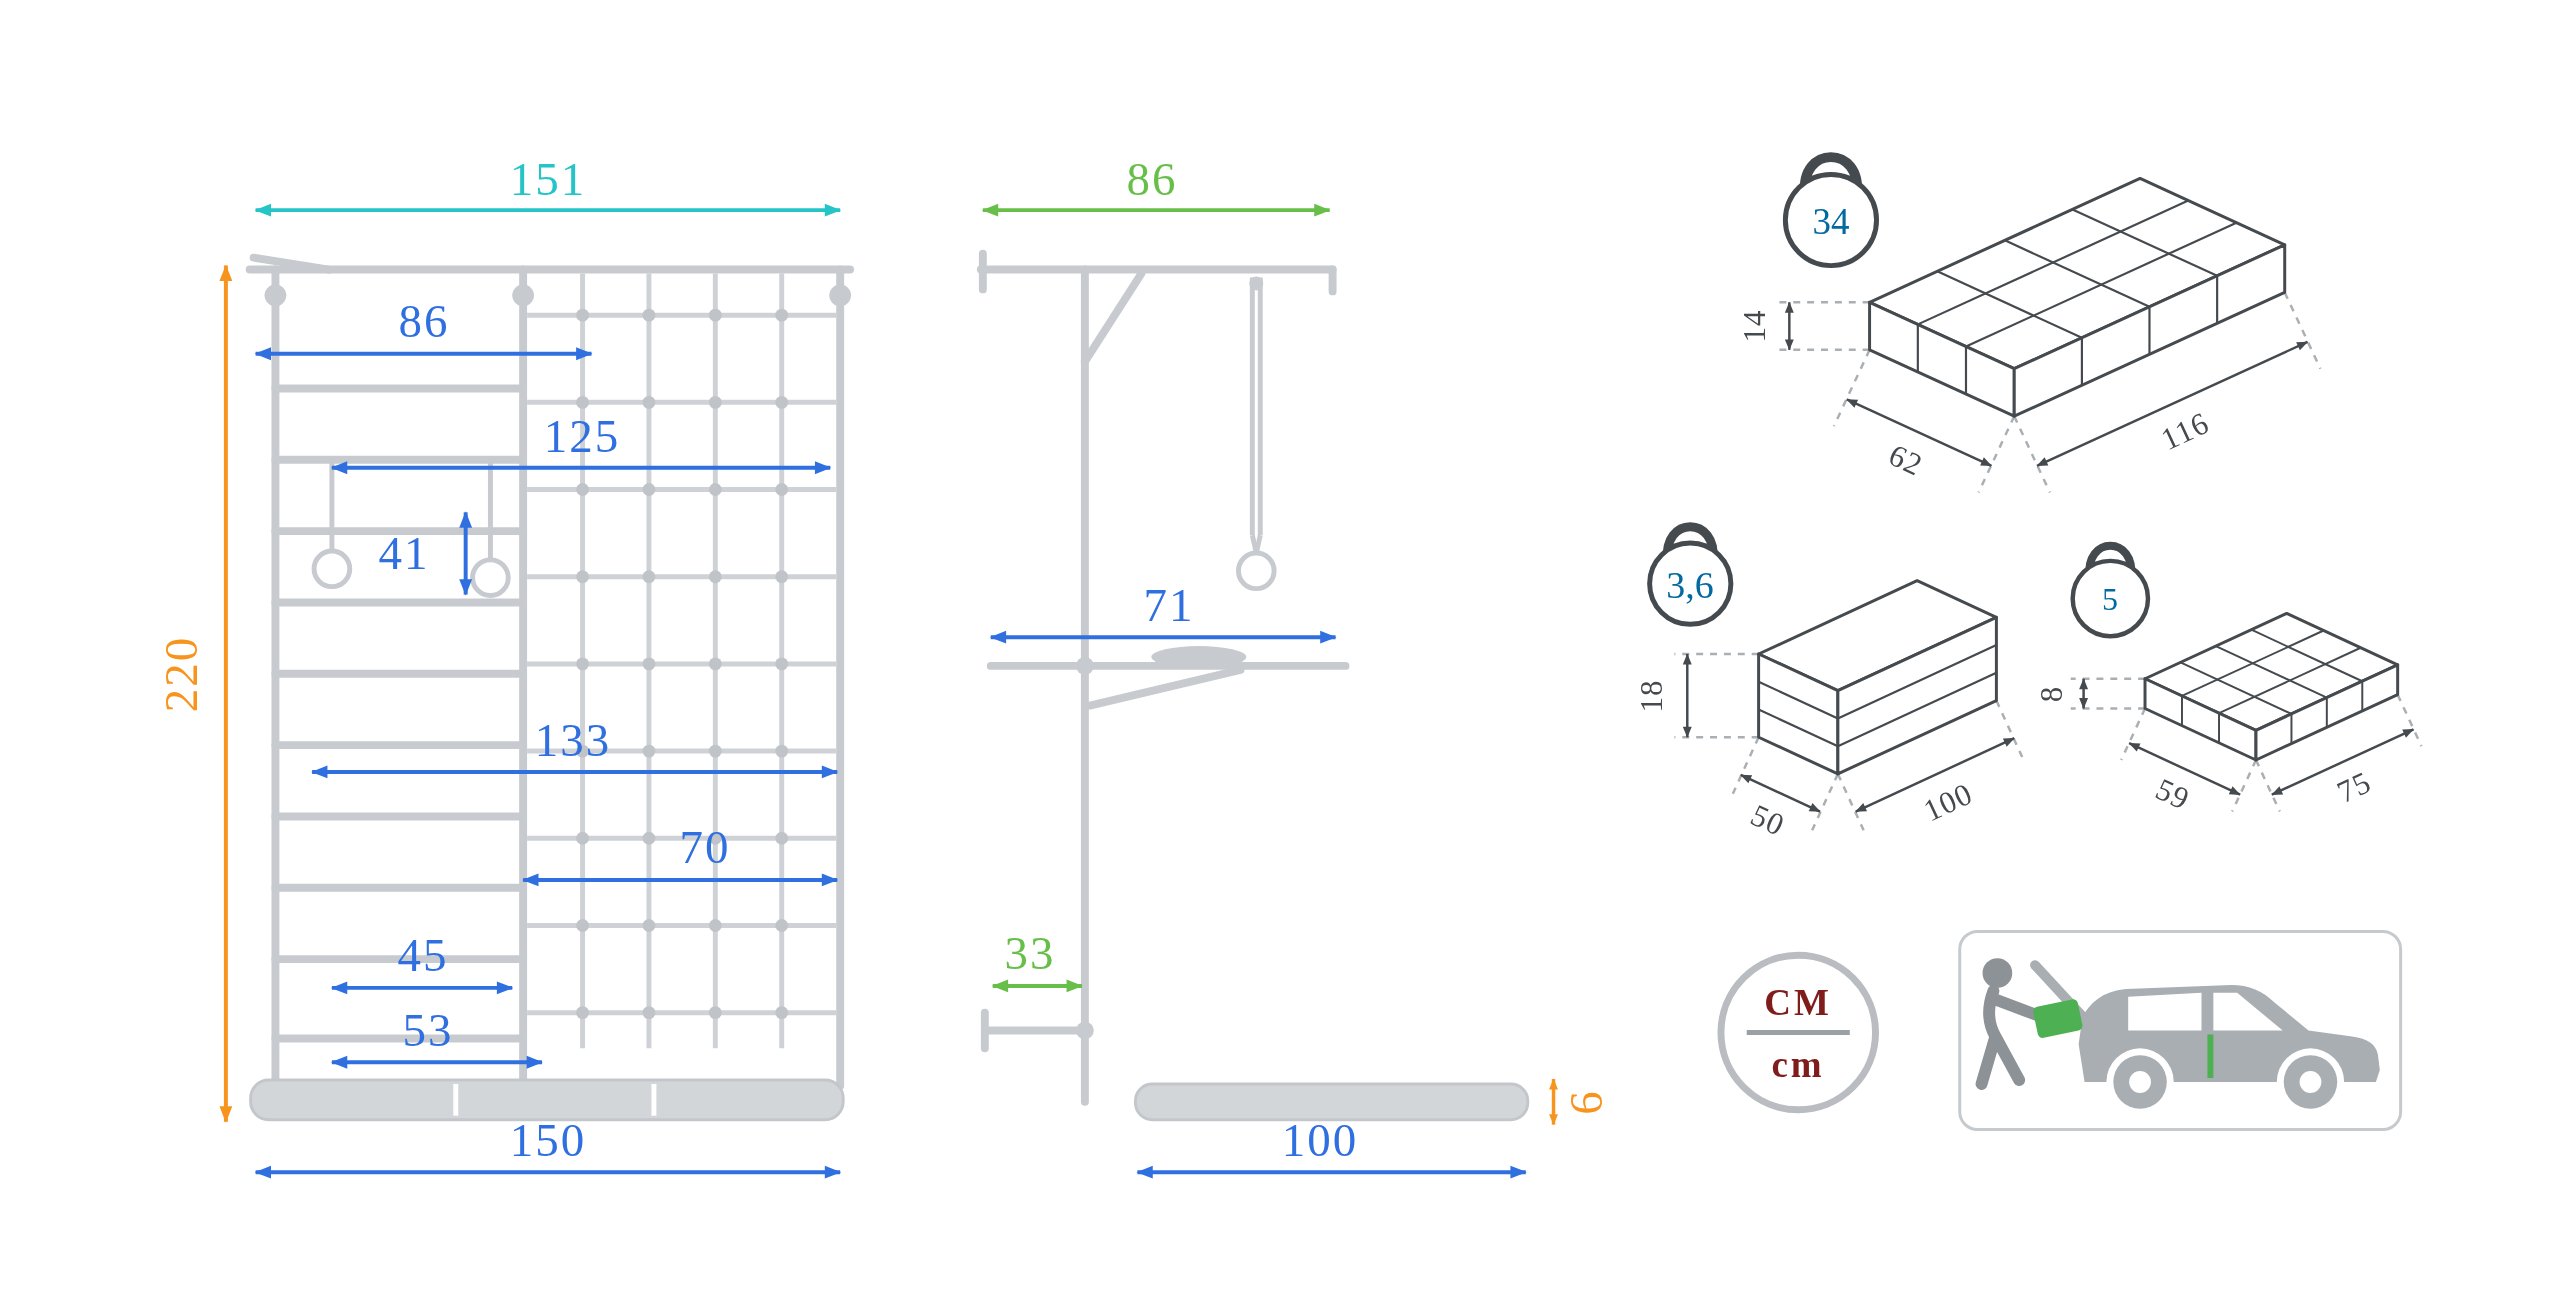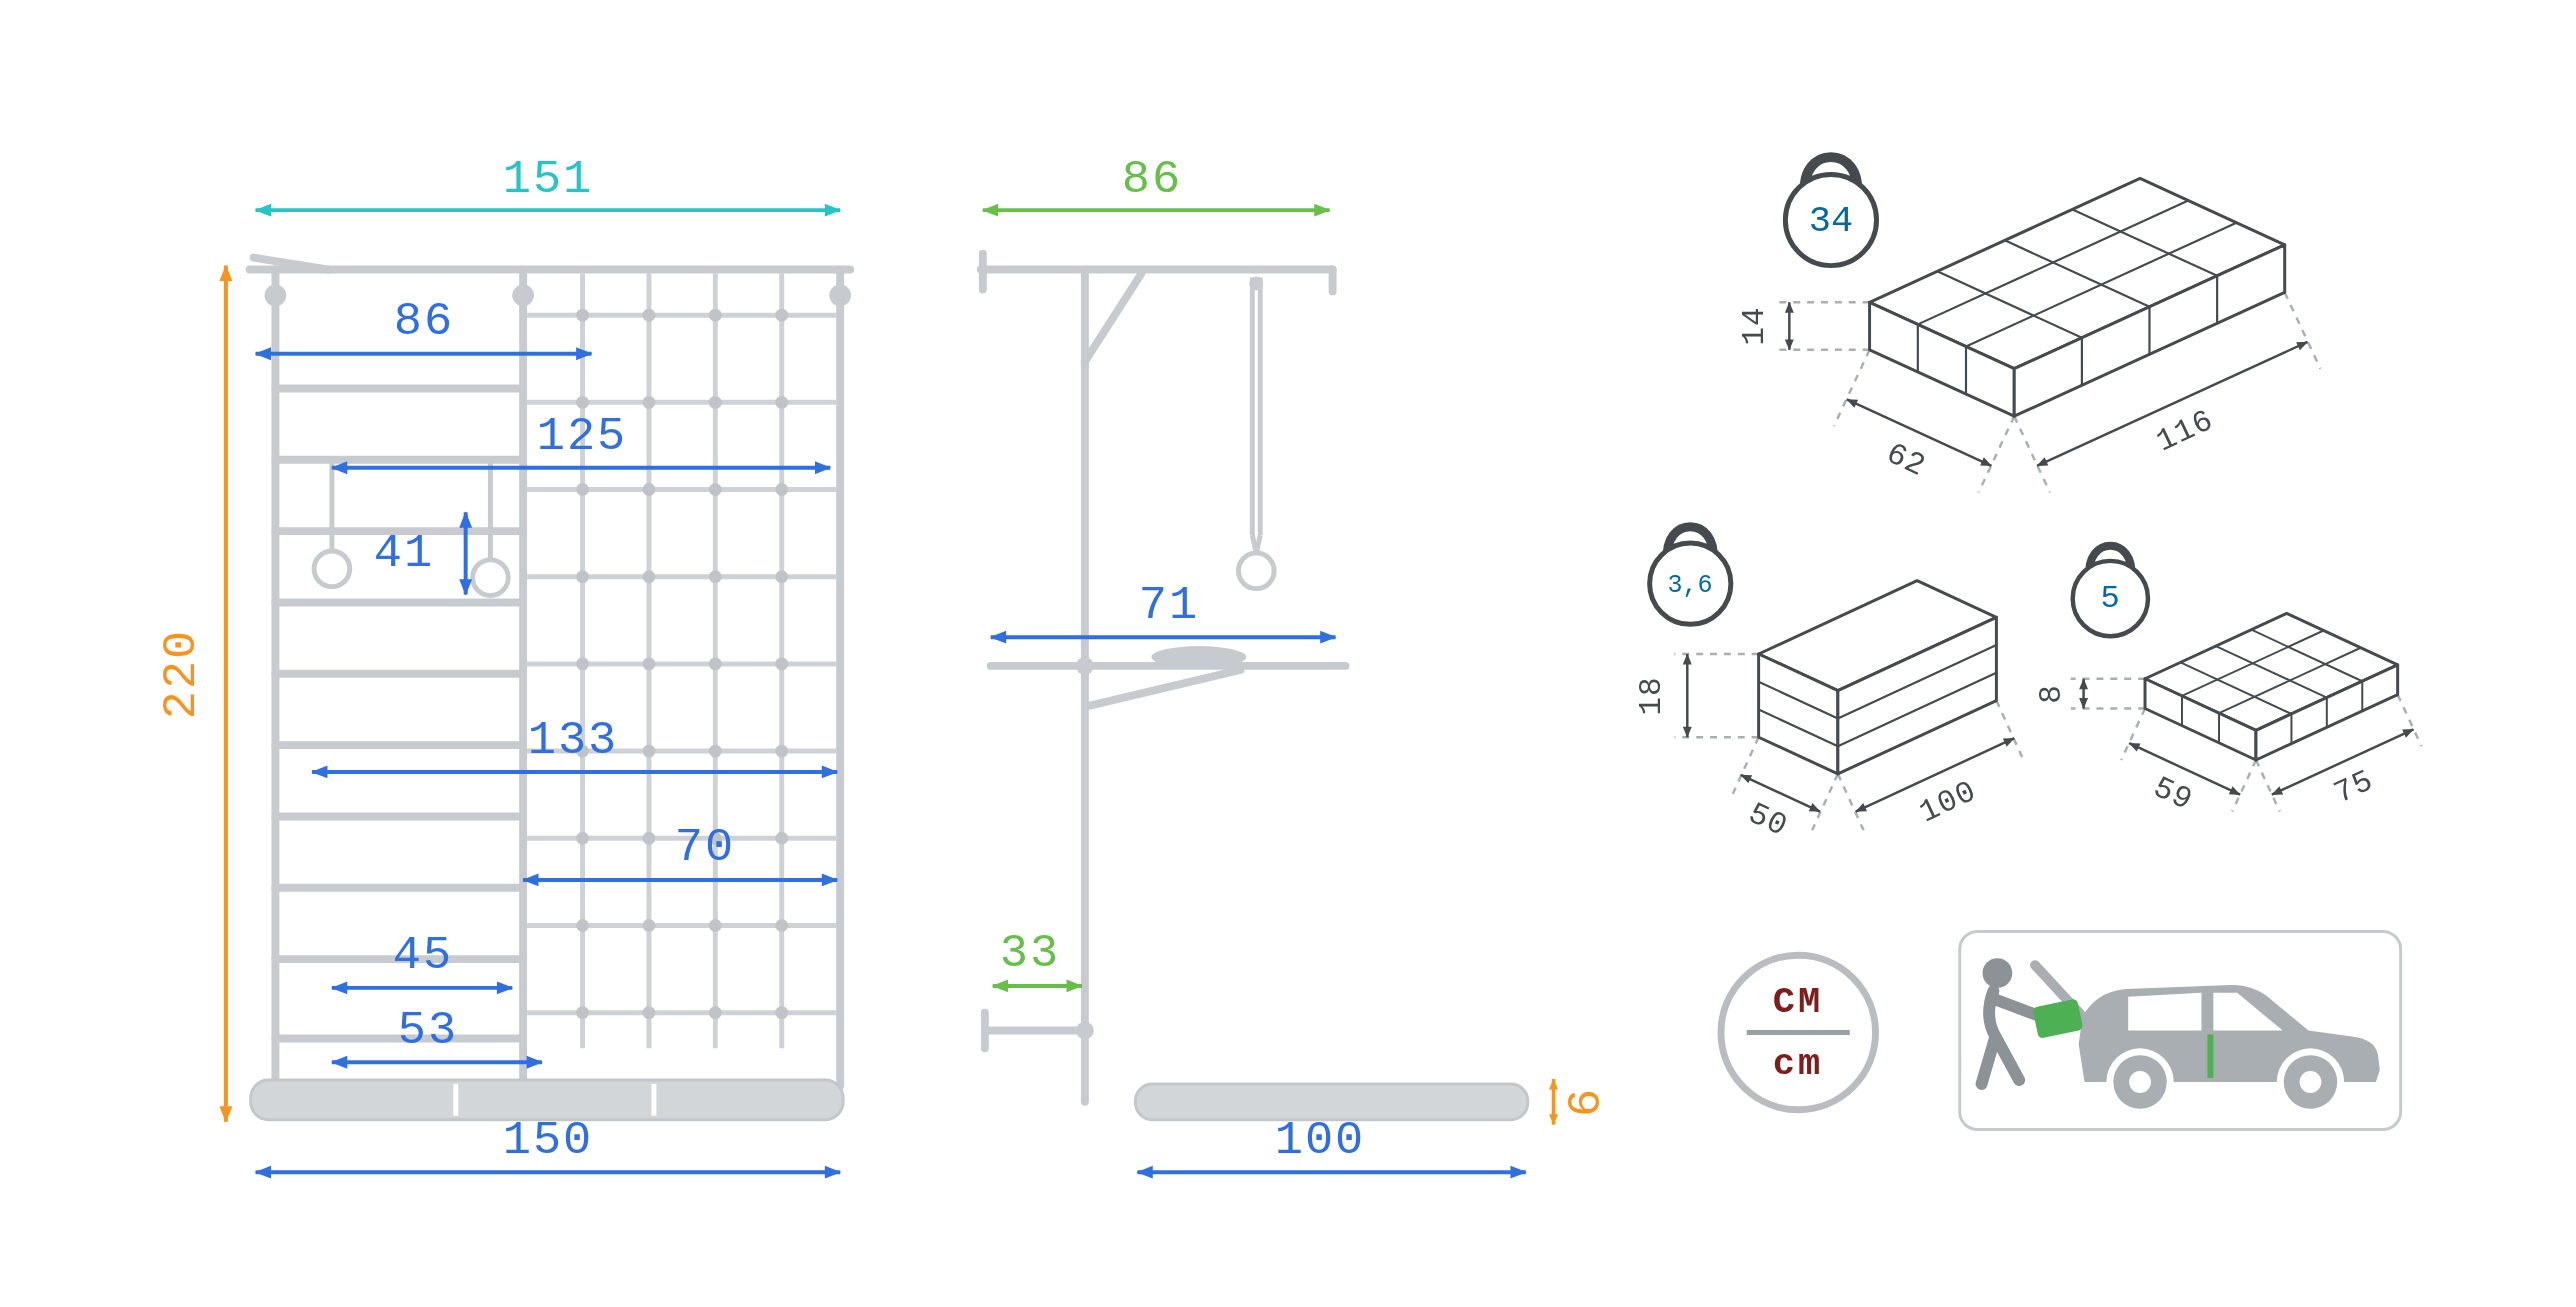--- a/index.html
+++ b/index.html
@@ -1,26 +1,26 @@
 <!DOCTYPE html>
 <html><head>
 <meta charset="utf-8">
 <style>
   html,body{margin:0;padding:0;background:#fff;}
   .canvas{position:relative;width:2576px;height:1308px;background:#fff;overflow:hidden;
-          font-family:Liberation Mono, monospace;}
+          font-family:Liberation Serif, serif;}
   .canvas svg{position:absolute;left:0;top:0;}
   .lbl{position:absolute;transform:translate(-50%,-50%);font-size:47px;letter-spacing:2px;
        line-height:1;white-space:nowrap;font-weight:400;}
   .r-90{transform:translate(-50%,-50%) rotate(-90deg);}
   .r25{transform:translate(-50%,-50%) rotate(25deg);}
   .r-25{transform:translate(-50%,-50%) rotate(-25deg);}
   .small{font-size:31px;letter-spacing:1px;color:#454a4f;}
   .kbn{font-size:37px;letter-spacing:0;color:#0369a1;}
-  .kbn.s1{font-size:25px;}
+  .kbn.s1{font-size:38px;}
   .kbn.s2{font-size:32px;}
   .badge-t{font-size:37px;font-weight:700;letter-spacing:3px;color:#7f1d1d;}
   .c-blue{color:#2f6fe0;}
   .c-teal{color:#24c4c7;}
   .c-green{color:#67bf4a;}
   .c-orange{color:#f7941d;}
 </style>
 </head>
 <body>
 

